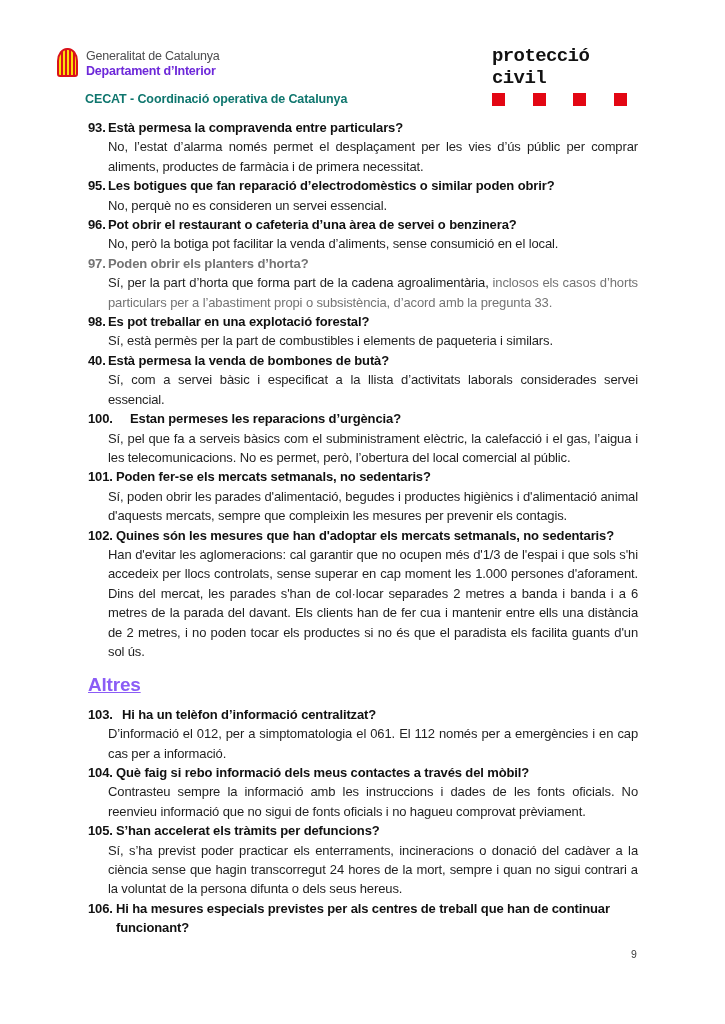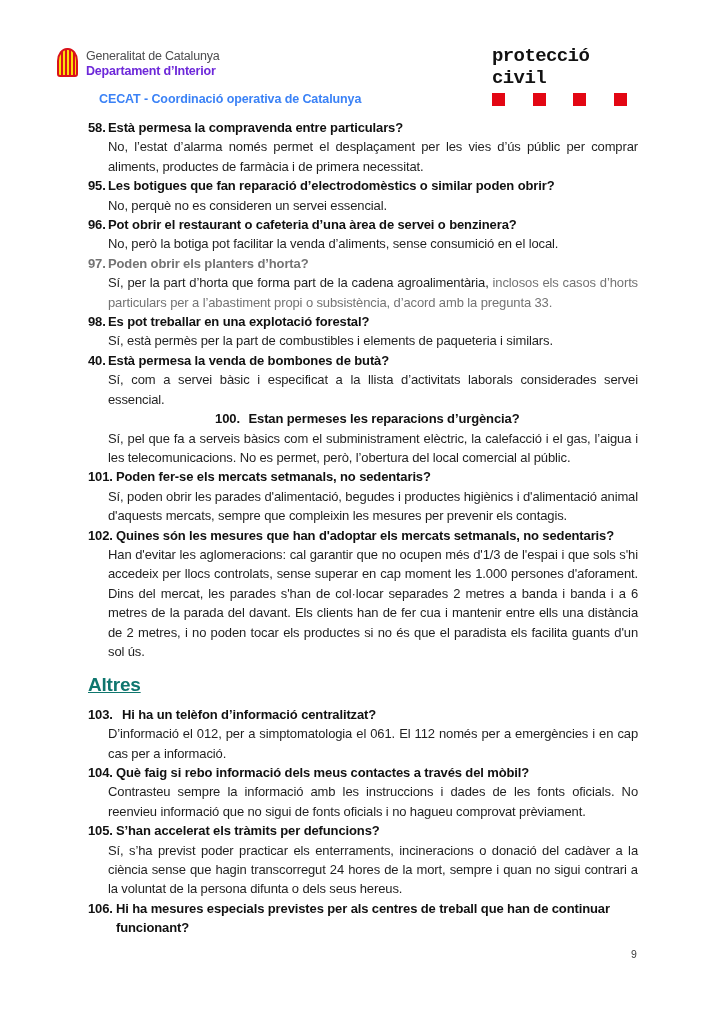--- a/index.html
+++ b/index.html
@@ -14,35 +14,35 @@
     border-radius:10px 10px 3px 3px / 13px 13px 3px 3px;
     background:repeating-linear-gradient(90deg,#fcdd09 0,#fcdd09 2px,#da121a 2px,#da121a 4px);
   }
   .gencat-text{line-height:15px;padding-top:1px;}
   .gencat-l1{font-size:12.5px;color:#4d4d4f;letter-spacing:-0.2px;}
   .gencat-l2{font-size:12.5px;color:#6d28d9;font-weight:bold;letter-spacing:-0.2px;}
   .pcivil{position:absolute;left:492px;top:45px;width:141px;font-family:Liberation Mono, monospace;}
   .pcivil-name{font-size:19px;font-weight:bold;color:#111;letter-spacing:-0.6px;line-height:22px;}
   .pcivil-squares{display:flex;justify-content:space-between;width:135px;margin-top:4px;}
   .sq{width:13px;height:13px;background:#e30613;}
-  .cecat{position:absolute;left:99px;top:92px;font-size:12.5px;font-weight:bold;color:#3b82f6;letter-spacing:-0.1px;text-align:right;}
+  .cecat{position:absolute;left:85px;top:92px;font-size:12.5px;font-weight:bold;color:#0f766e;letter-spacing:-0.1px;text-align:right;}
   
   .content{
     position:absolute;left:88px;top:118px;width:550px;
     font-size:13px;line-height:19.4px;letter-spacing:-0.12px;
   }
   .q{font-weight:bold;color:#111;}
   .q.w20{padding-left:20px;}  .q.w20 .num{display:inline-block;width:20px;margin-left:-20px;}
   .q.w28{padding-left:28px;}  .q.w28 .num{display:inline-block;width:28px;margin-left:-28px;}
   .q.w34{padding-left:34px;}  .q.w34 .num{display:inline-block;width:34px;margin-left:-34px;}
-  .q.w42{padding-left:42px;text-align:center;}  .q.w42 .num{display:inline-block;width:42px;margin-left:-42px;}
+  .q.w42{padding-left:42px;}  .q.w42 .num{display:inline-block;width:42px;margin-left:-42px;}
   .a{padding-left:20px;text-align:justify;color:#1f1f1f;}
   .blue, .q.blue, .a .blue{color:#737373;}
   .section-heading{
-    font-size:19px;font-weight:bold;text-decoration:underline;color:#0f766e;
+    font-size:19px;font-weight:bold;text-decoration:underline;color:#8b5cf6;
     margin-top:14px;margin-bottom:10px;letter-spacing:-0.2px;
   }
   .pagenum{position:absolute;left:631px;top:948px;font-size:10.5px;color:#3c3c3c;}
 </style>
 </head>
 <body>
 
 <div class="page">
 
   <div class="gencat">
@@ -61,21 +61,21 @@
       <div class="sq"></div>
       <div class="sq"></div>
     </div>
   </div>
 
   <div class="cecat">CECAT - Coordinació operativa de Catalunya</div>
 
   <div class="content">
 
     <div class="item">
-      <div class="q w20"><span class="num">58.</span><span>Està permesa la compravenda entre particulars?</span></div>
+      <div class="q w20"><span class="num">93.</span><span>Està permesa la compravenda entre particulars?</span></div>
       <div class="a">No, l’estat d’alarma només permet el desplaçament per les vies d’ús públic per comprar aliments, productes de farmàcia i de primera necessitat.</div>
     </div>
 
 
     <div class="item">
       <div class="q w20"><span class="num">95.</span><span>Les botigues que fan reparació d’electrodomèstics o similar poden obrir?</span></div>
       <div class="a">No, perquè no es consideren un servei essencial.</div>
     </div>
 
     <div class="item">

